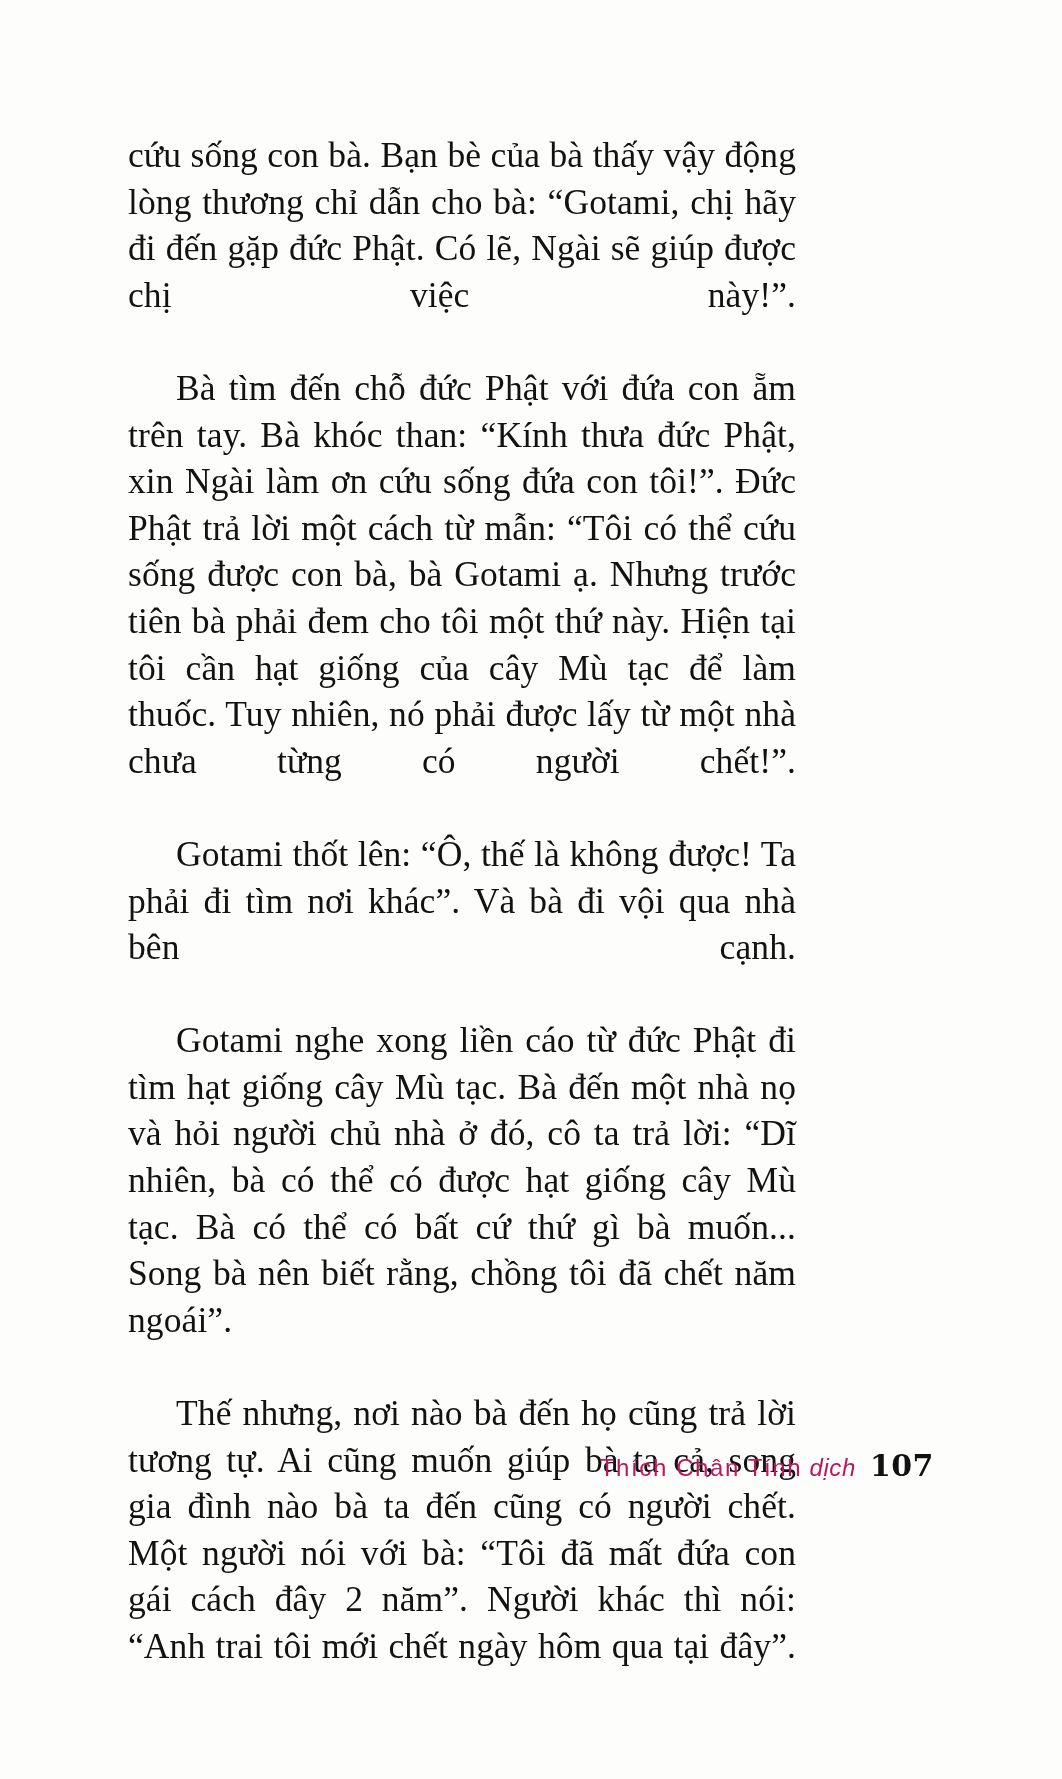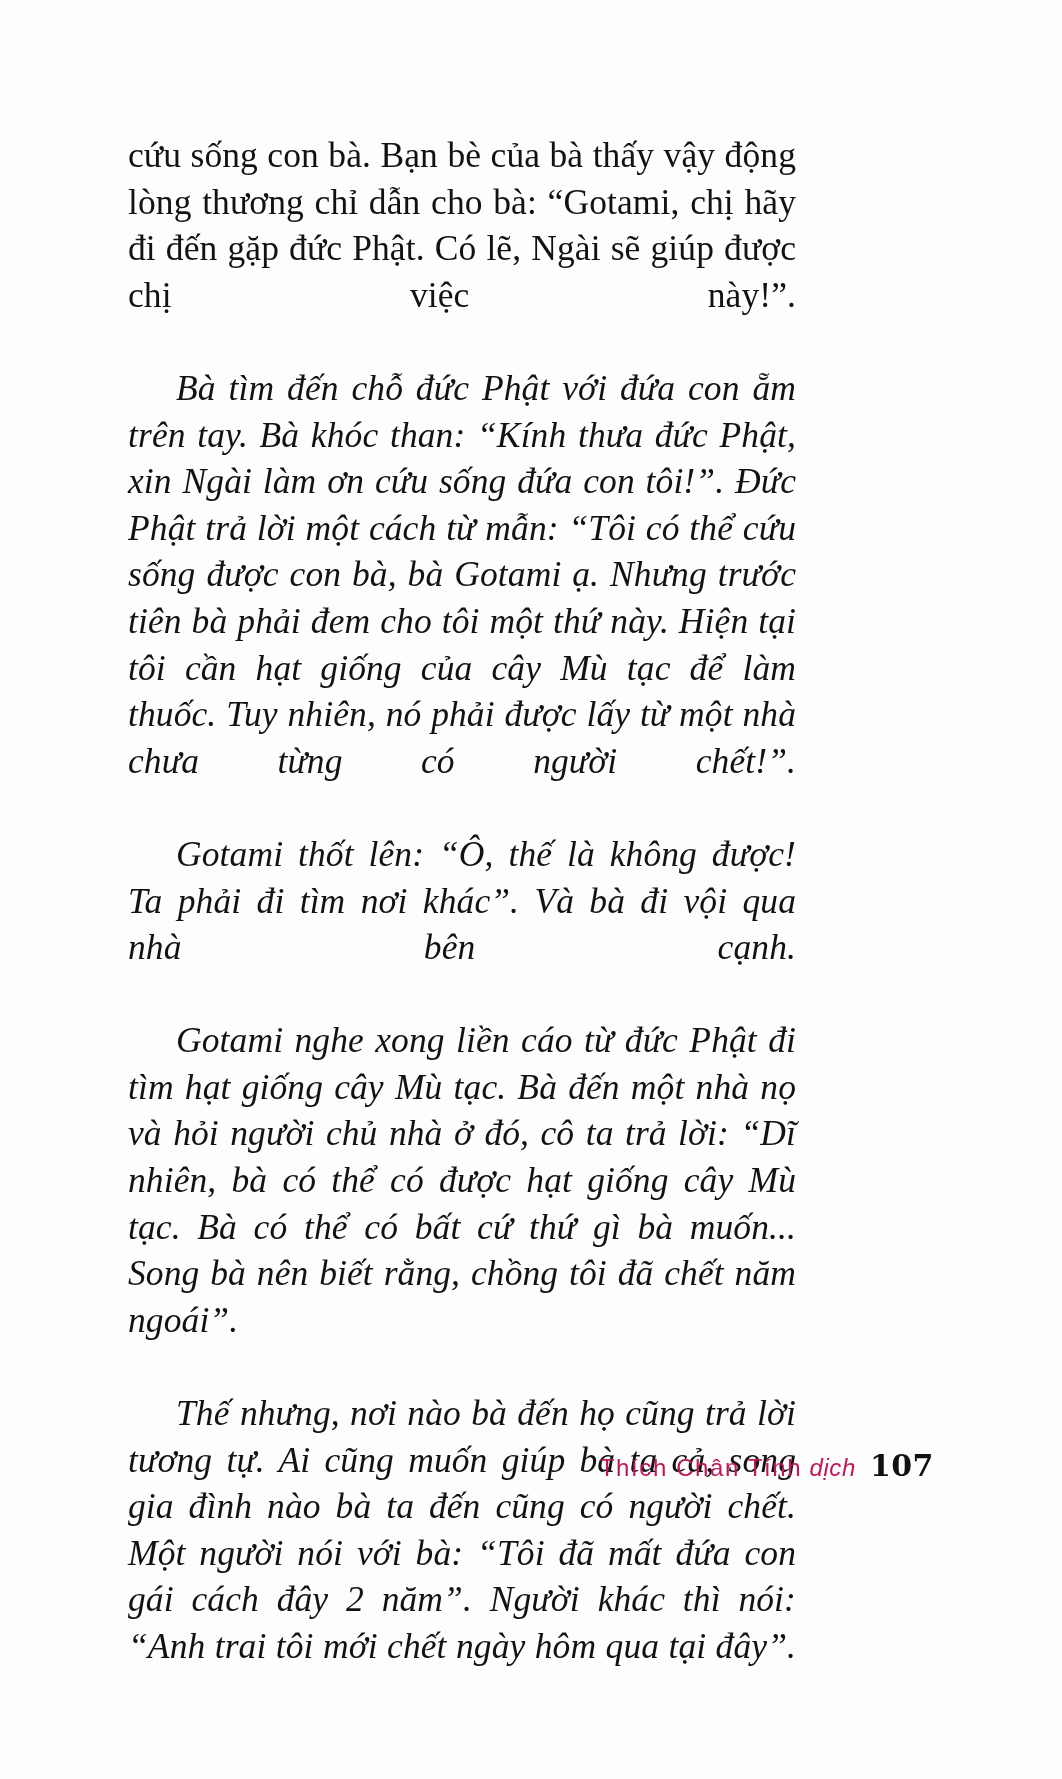--- a/index.html
+++ b/index.html
@@ -37,21 +37,20 @@
     text-align: justify;
     text-justify: inter-word;
     letter-spacing: 0.1px;
     word-spacing: 0.2px;
     color: #121212;
     -webkit-font-smoothing: antialiased;
   }
 
   .para.indent {
     text-indent: 48px;
-    font-style: italic;
   }
 
   
   .para::after {
     content: "";
     display: inline-block;
     width: 100%;
   }
 
   .footer {

